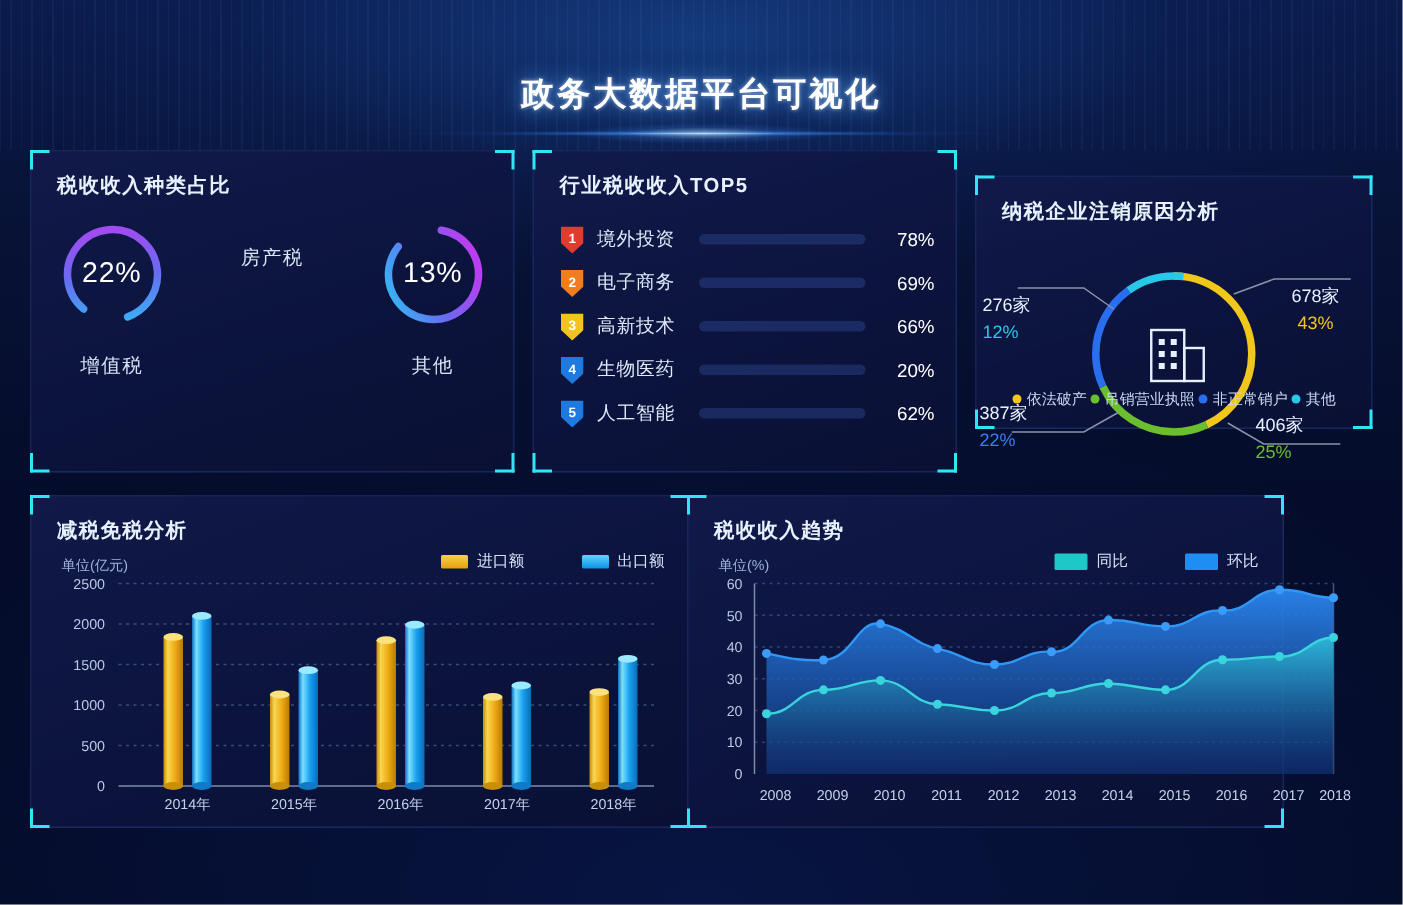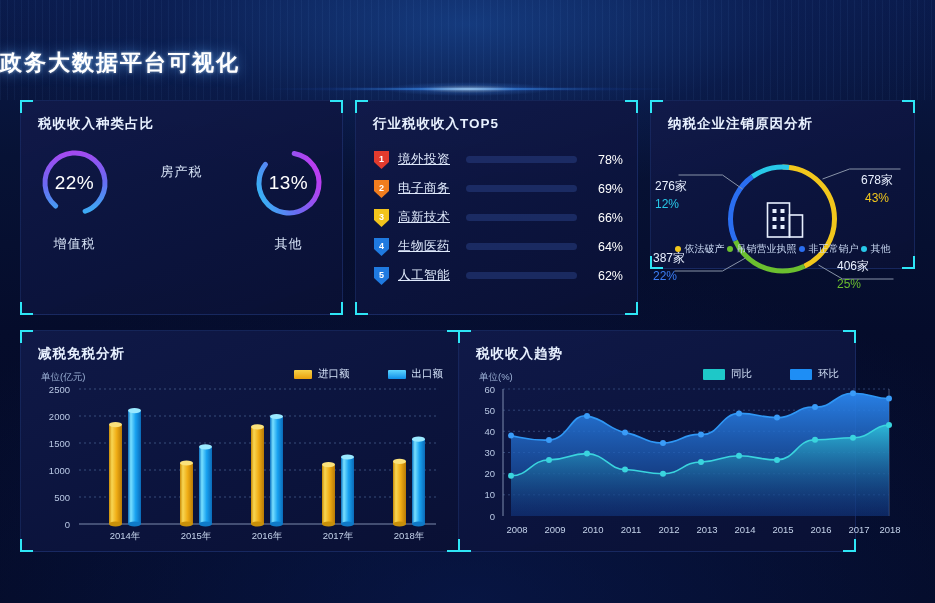--- a/index.html
+++ b/index.html
@@ -28,20 +28,21 @@
     pointer-events: none;
   }
   .hdr-glow2 {
     position: absolute; left: 50%; top: 80px; transform: translateX(-50%);
     width: 220px; height: 18px;
     background: radial-gradient(ellipse 110px 9px at 50% 50%, rgba(200,235,255,0.55) 0%, rgba(70,150,255,0.18) 45%, rgba(0,0,0,0) 78%);
     pointer-events: none;
   }
   .title {
     position: absolute; left: 0; top: 48px; width: 935px;
+    text-align: center;
     font-size: 22px; font-weight: bold; letter-spacing: 2px;
     color: #ffffff;
     text-shadow: 0 0 14px rgba(90,170,255,0.85), 0 0 3px rgba(255,255,255,0.6);
   }
 
   
   .panel {
     position: absolute;
     background: linear-gradient(160deg, rgba(17,26,74,0.92) 0%, rgba(12,20,62,0.94) 55%, rgba(10,16,52,0.95) 100%);
     border: 1px solid rgba(45,80,160,0.30);
@@ -74,21 +75,21 @@
   
   .rank-list { position: absolute; left: 18px; top: 44px; right: 14px; }
   .rank-row { display: flex; align-items: center; height: 29px; }
   .rank-badge { position: relative; width: 15px; height: 18px; flex: 0 0 15px; }
   .rank-badge svg { display: block; }
   .rank-badge span {
     position: absolute; left: 0; top: 0; width: 15px; height: 18px;
     display: flex; align-items: center; justify-content: center;
     font-size: 9px; color: #fff; font-weight: bold; padding-bottom: 2px;
   }
-  .rank-name { width: 66px; margin-left: 9px; font-size: 12.5px; color: #dfe9fb; letter-spacing: 0.5px; text-decoration: underline; }
+  .rank-name { width: 66px; margin-left: 9px; font-size: 12.5px; color: #dfe9fb; letter-spacing: 0.5px; }
   .rank-track { flex: 1; height: 7px; border-radius: 4px; background: rgba(40,62,130,0.55); margin: 0 10px 0 2px; position: relative; }
   .rank-fill { height: 7px; border-radius: 4px; background: linear-gradient(90deg, #2f6fe0 0%, #4e93f5 55%, #6fb0ff 100%); }
   .rank-pct { width: 36px; text-align: right; font-size: 12.5px; color: #ffffff; }
 
   
   .donut-wrap { position: absolute; left: 0; top: 30px; width: 100%; height: 160px; }
   .donut-wrap svg { position: absolute; left: 50%; top: 0; transform: translateX(-50%); }
   .pie-legend {
     position: absolute; left: 0; bottom: 12px; width: 100%;
     display: flex; justify-content: center; gap: 2px; align-items: center;
@@ -206,37 +207,37 @@
     </div>
     <div class="rank-row">
       <span class="rank-badge">
         <svg width="15" height="18" viewBox="0 0 15 18">
             <path d="M0 0 H15 V11 L7.5 18 L0 11 Z" fill="#1f7ae0"></path>
           </svg>
         <span>4</span>
       </span>
       <span class="rank-name">生物医药</span>
       <span class="rank-track"><span class="rank-fill" style="width:64%"></span></span>
-      <span class="rank-pct">64%</span>
+      <span class="rank-pct">20%</span>
     </div>
     <div class="rank-row">
       <span class="rank-badge">
         <svg width="15" height="18" viewBox="0 0 15 18">
             <path d="M0 0 H15 V11 L7.5 18 L0 11 Z" fill="#1f7ae0"></path>
           </svg>
         <span>5</span>
       </span>
       <span class="rank-name">人工智能</span>
       <span class="rank-track"><span class="rank-fill" style="width:62%"></span></span>
       <span class="rank-pct">62%</span>
     </div>
   </div>
 </div>
 
-<div class="panel" style="left:650px; top:100px; width:265px; height:169px;">
+<div class="panel" style="left:650px; top:117px; width:265px; height:169px;">
   <i class="cnr cnr-tl"></i>
   <i class="cnr cnr-tr"></i>
   <i class="cnr cnr-bl"></i>
   <i class="cnr cnr-br"></i>
   <div class="panel-title">纳税企业注销原因分析</div>
 
   <div class="donut-wrap">
     <svg width="265" height="170" viewBox="0 0 265 170">
 
       <g transform="rotate(-90 132 88)">

